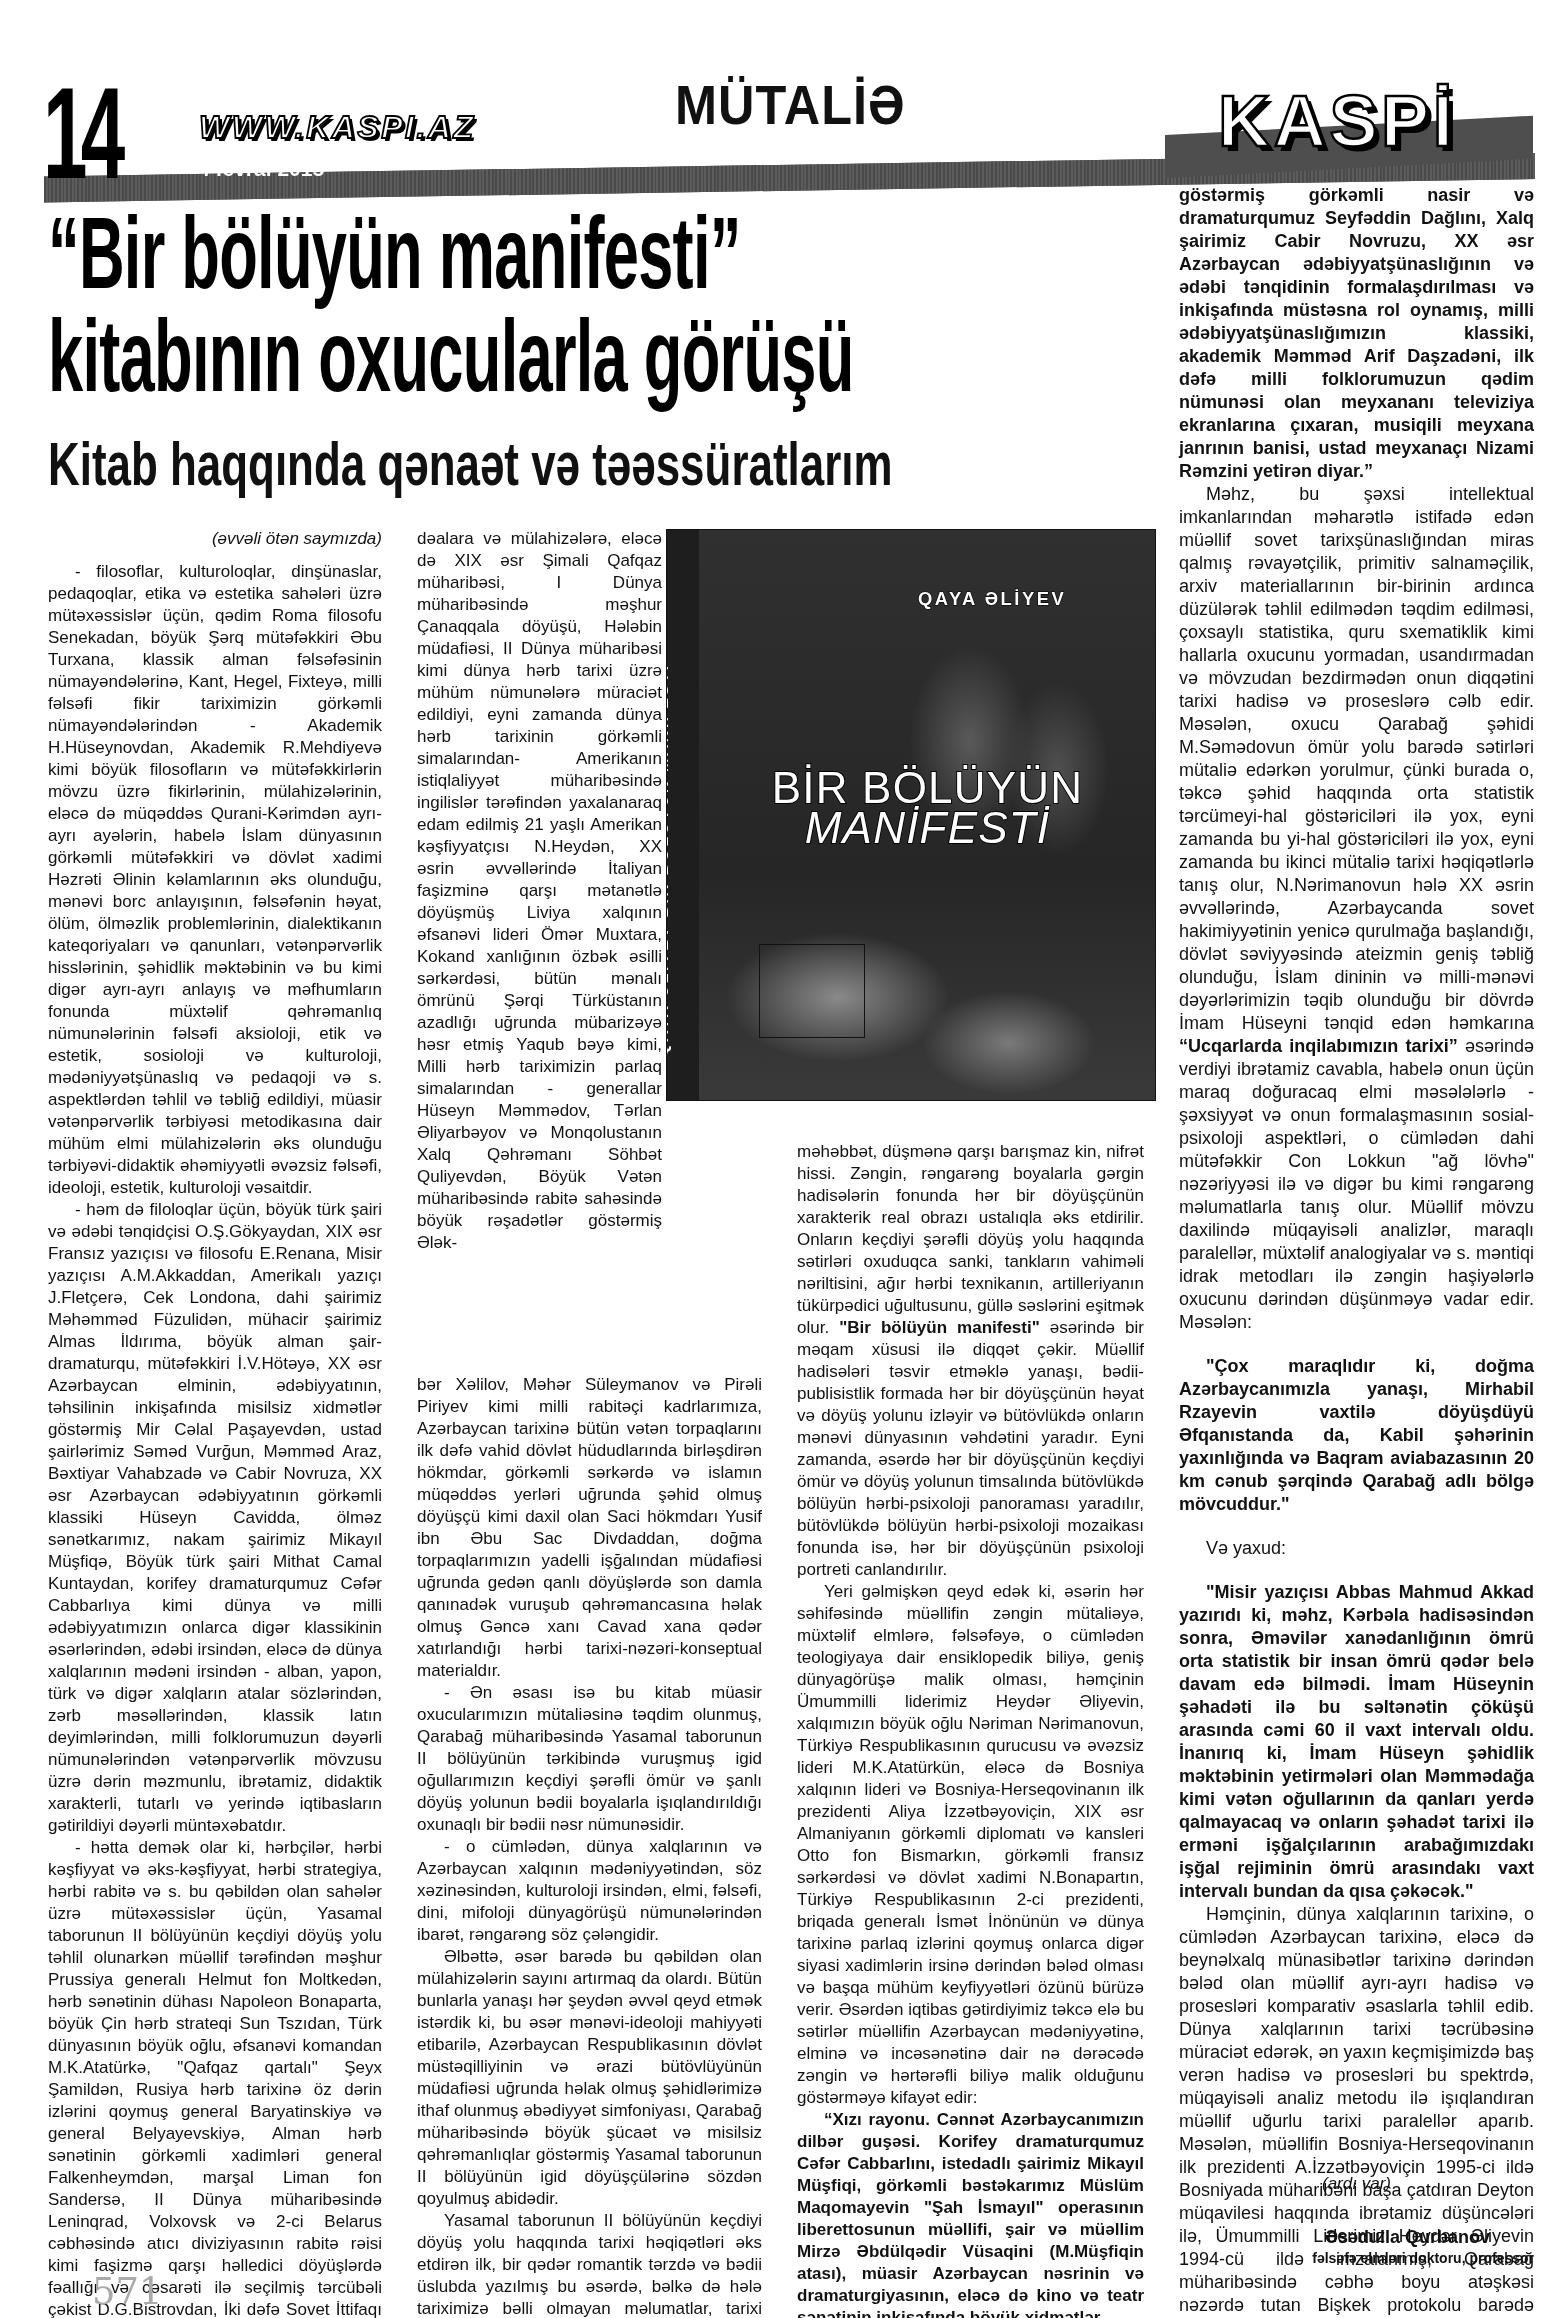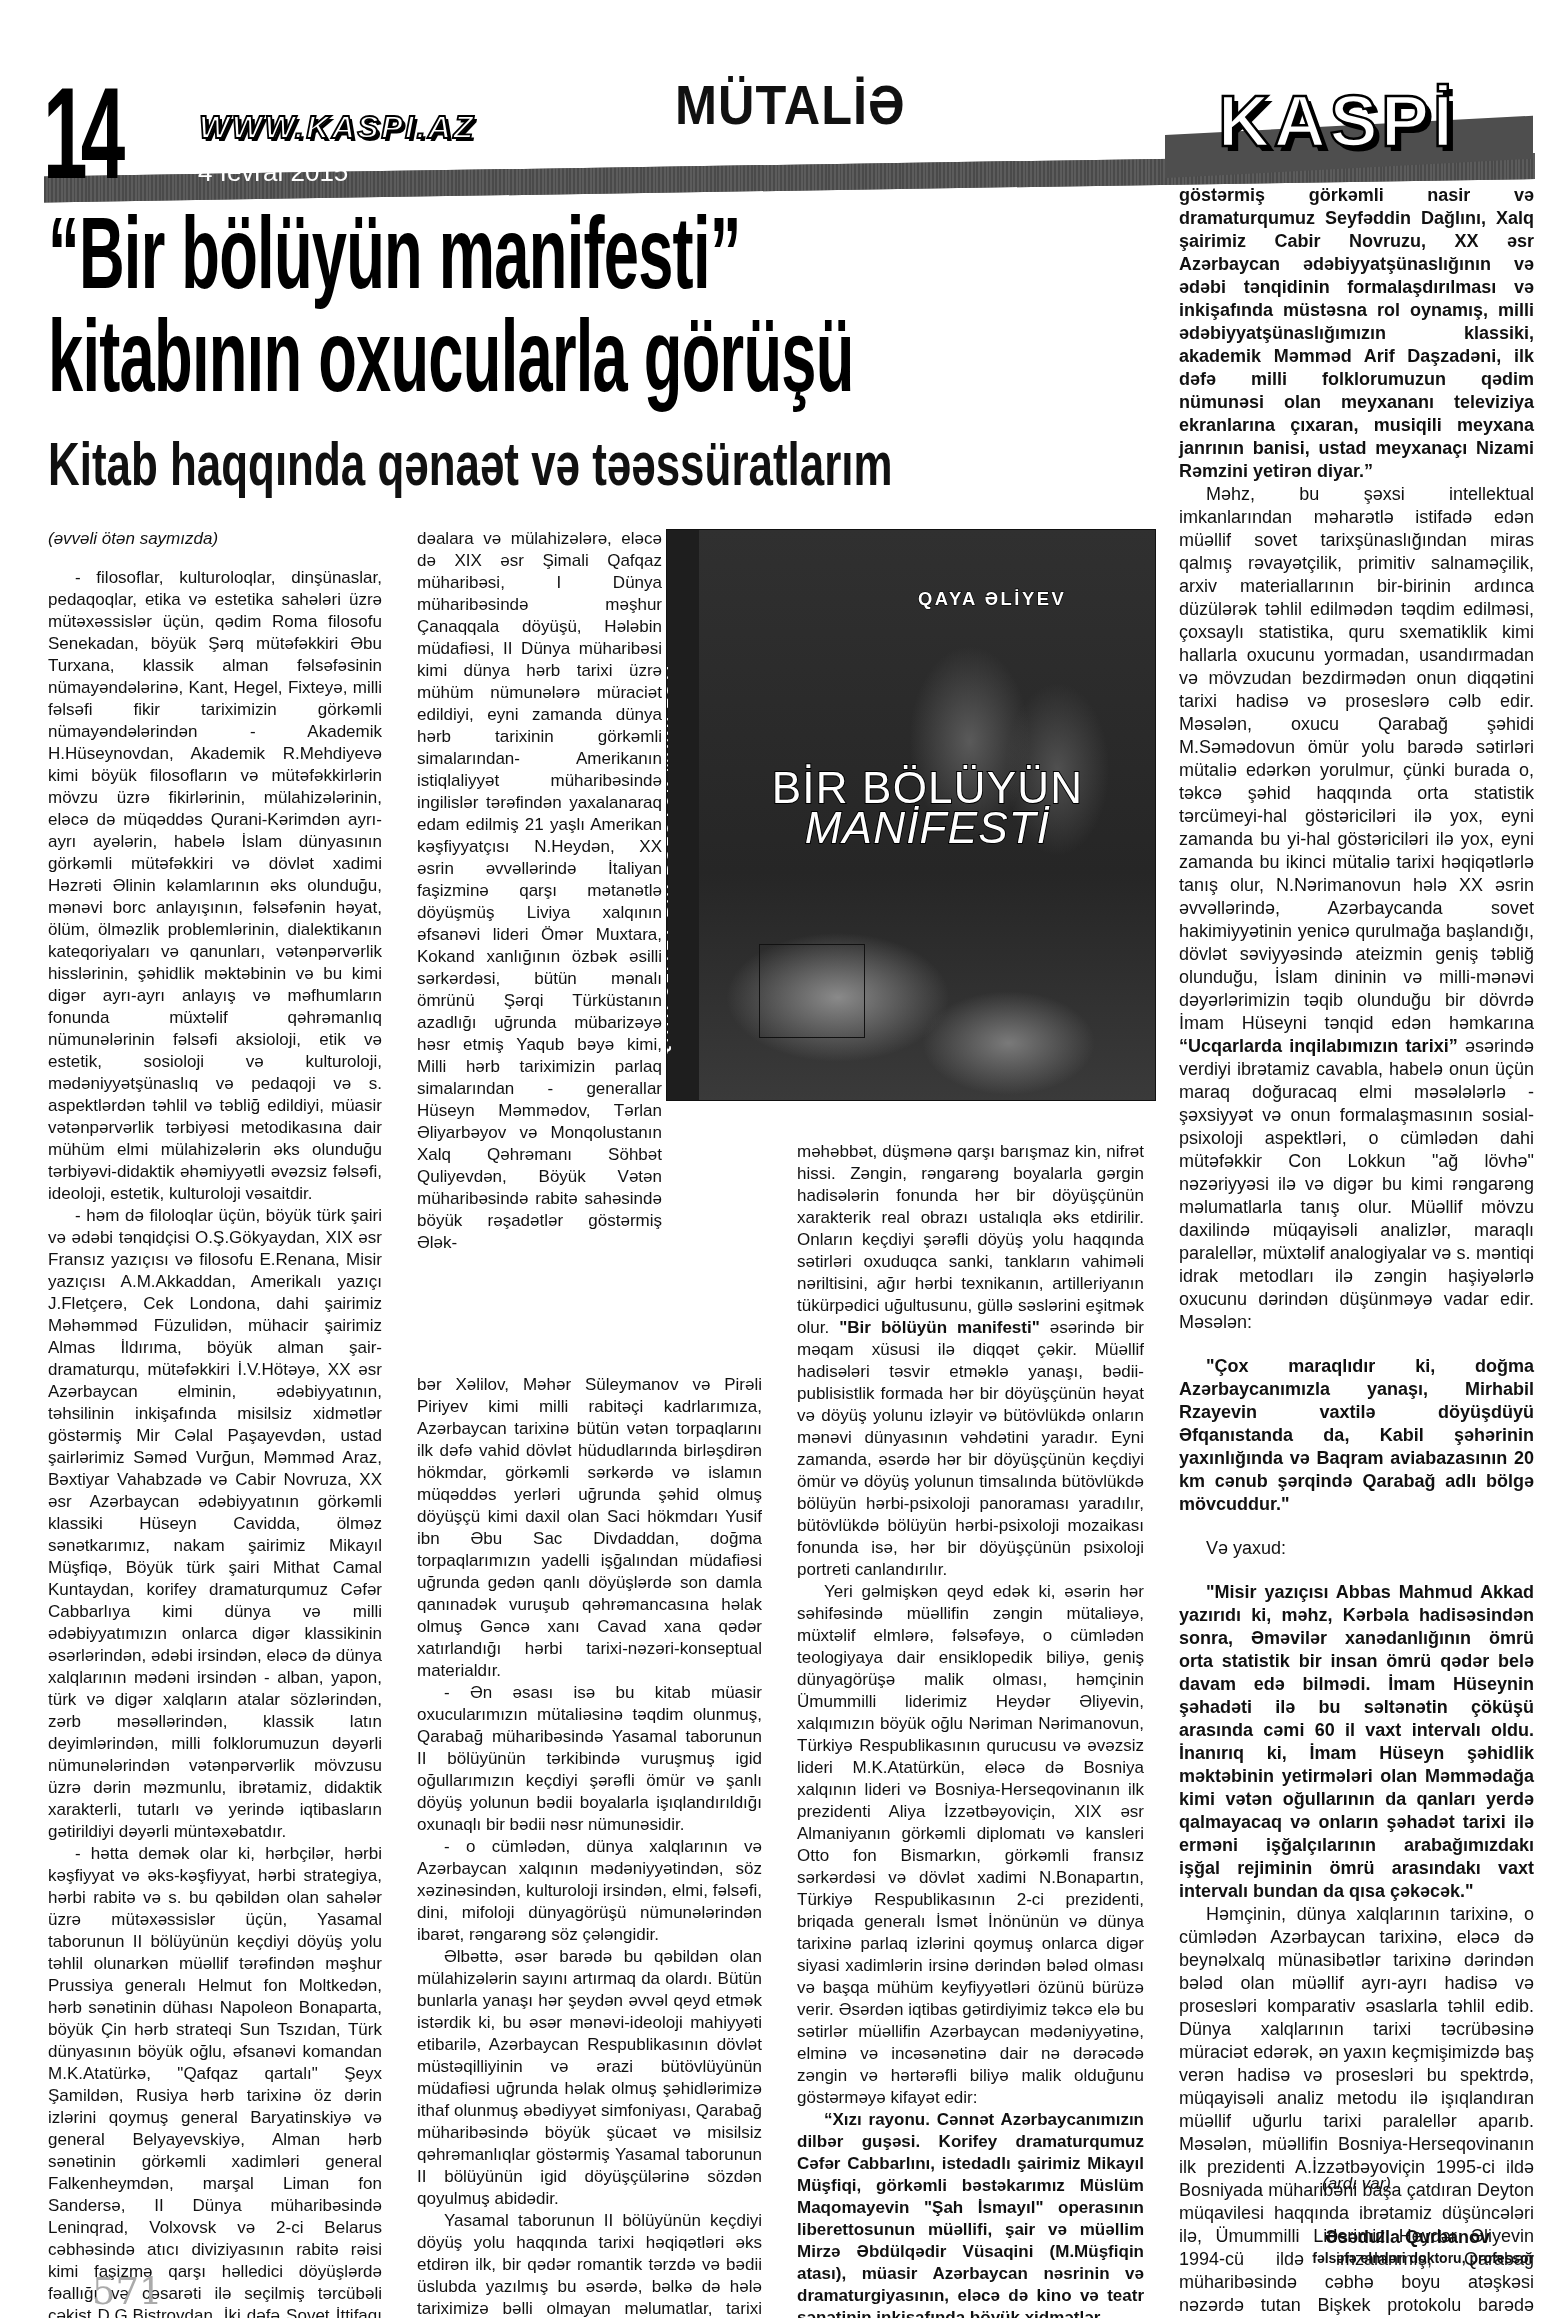--- a/index.html
+++ b/index.html
@@ -16,33 +16,33 @@
   .section-name { left:675px; top:72px; font-size:56px; font-weight:bold; letter-spacing:1.2px;
                   transform:scaleX(0.9); transform-origin:left top; z-index:3; }
   .brand { left:1218px; top:80px; font-size:72px; font-weight:bold; 
            color:#fff; -webkit-text-stroke:2.5px #000; text-shadow:4.9px 4.9px 0 #000;
            letter-spacing:3.7px; z-index:3; }
   .band { left:44px; top:153px; width:1491px; height:26px; background:#555;
           background-image:repeating-linear-gradient(90deg,#4a4a4a 0 1.8px,#5c5c5c 1.8px 3.7px);
           transform:skewY(-0.9deg); transform-origin:right top; z-index:1; }
   .band-right { left:1165px; top:135px; width:368px; height:43px; background:#4e4e4e;
                 transform:skewY(-3deg); transform-origin:left top; z-index:1; }
-  .date { left:198px; top:157px; font-size:26px; font-weight:normal; color:#fff; z-index:2; }
+  .date { left:198px; top:157px; font-size:21px; font-weight:bold; color:#fff; z-index:2; }
   
   .headline { left:48px; top:202px; width:1104px; font-weight:bold; color:#000;
               font-size:102px; line-height:103px; transform:scaleX(0.62); transform-origin:left top;
               width:1779px; letter-spacing:-1.2px; }
   .subhead { left:48px; top:429px; font-size:61px; font-weight:bold; transform:scaleX(0.72);
              transform-origin:left top; white-space:nowrap; }
   
   .col { font-size:17px; line-height:22px; text-align:justify; hyphens:manual; }
   .col p { margin:0; text-indent:0; }
   .col p.ind { text-indent:27px; }
   .col .b { font-weight:bold; }
-  .col .it { font-style:italic; text-align:left; margin-bottom:17px; }
+  .col .it { font-style:italic; text-align:right; margin-bottom:11px; }
   .col1 { left:48px; top:528px; width:334px; }
   .col2 { left:417px; top:528px; width:245px; }
   .col2b { left:417px; top:1374px; width:345px; }
   .col3 { left:797px; top:1141px; width:347px; }
   .col4 { left:1179px; top:184px; width:355px; font-size:18px; line-height:23px; }
   .col4 .bold-block { font-weight:bold; }
   .gap { height:21px; }
   
   .cover { left:666px; top:529px; width:488px; height:570px; background:#b91c1c; overflow:hidden;
            border:1.2px solid #111; }

